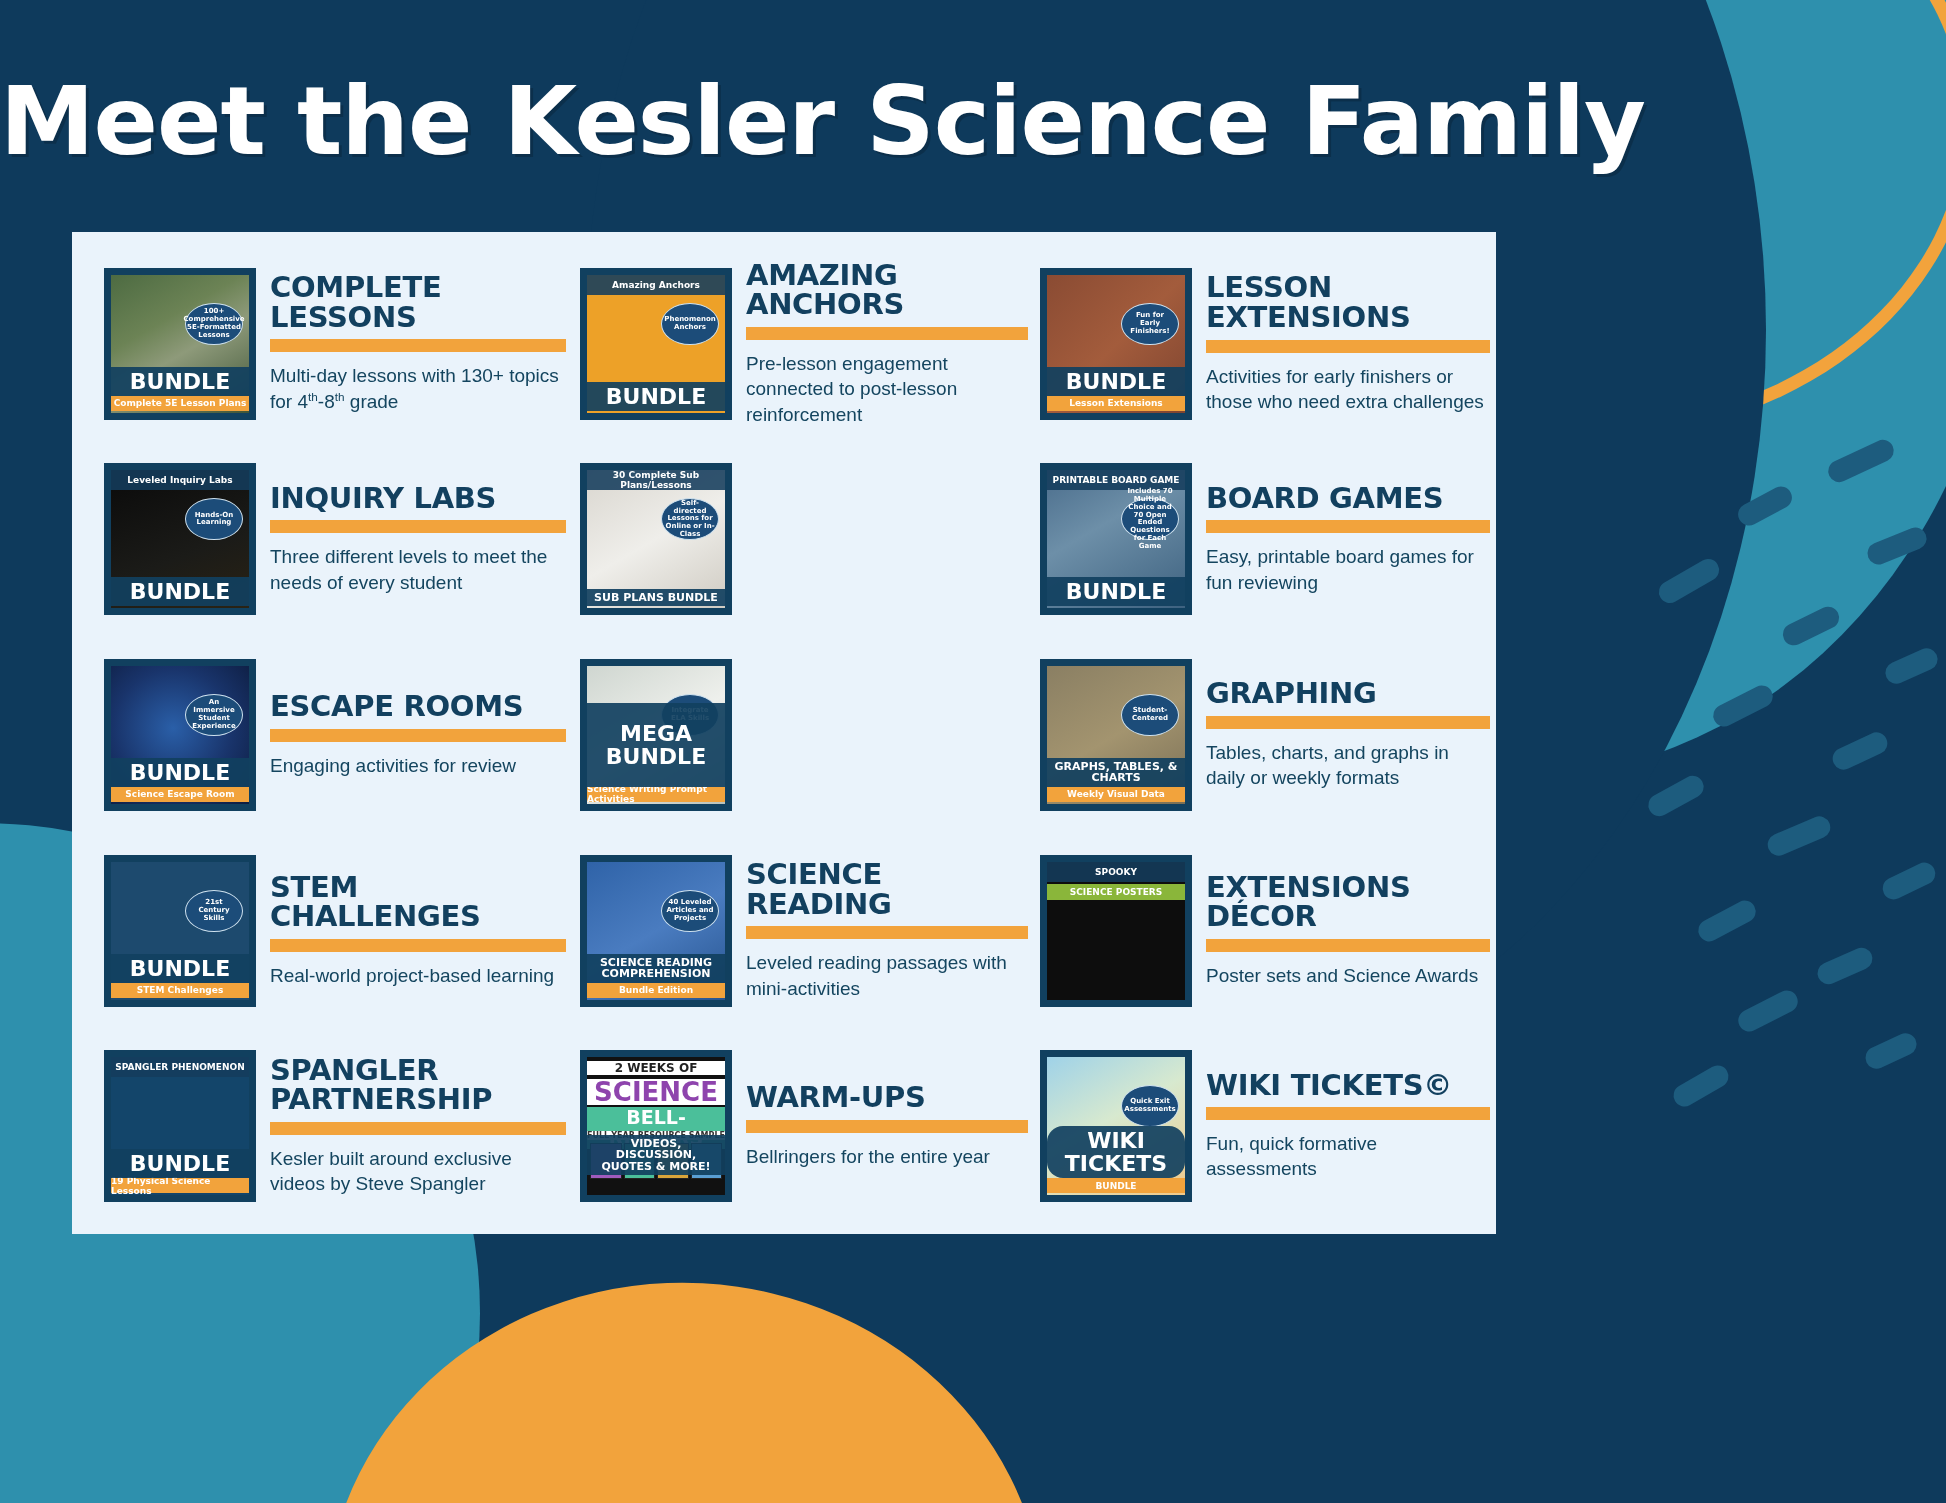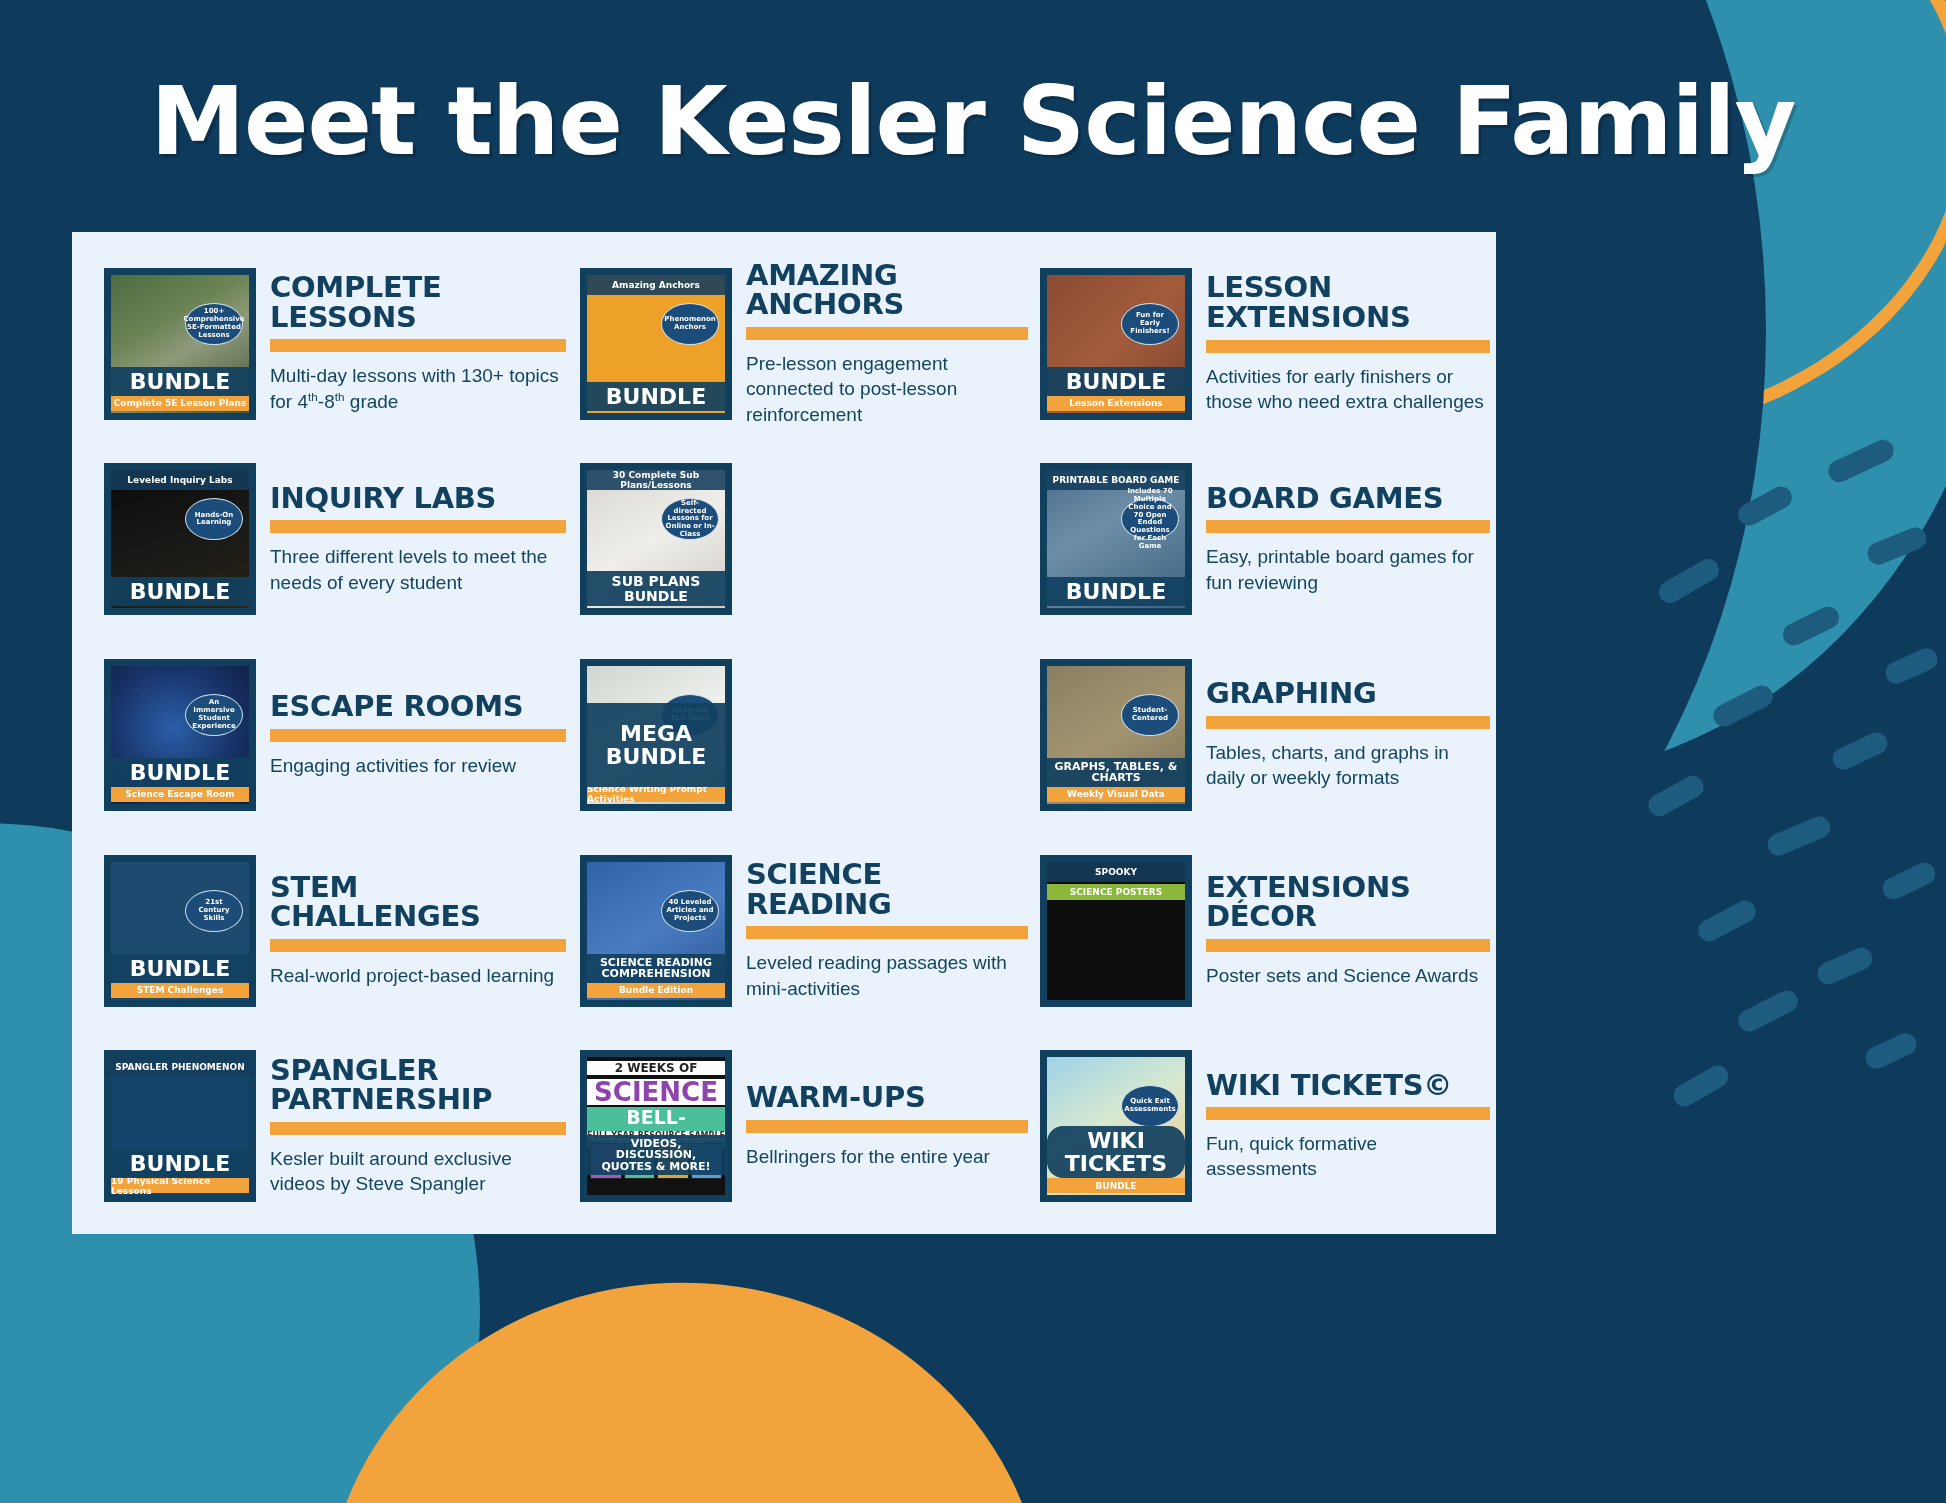--- a/index.html
+++ b/index.html
@@ -40,21 +40,21 @@
     transform:rotate(3deg);
   }
   .bottom-navy{
     position:absolute;left:1040px;bottom:0;width:906px;height:170px;background:#0e3a5c;
   }
   .dots{position:absolute;right:0;top:440px;width:330px;height:680px;}
   .dot{position:absolute;background:#1d5c7e;border-radius:40px;height:22px;}
 
   
   .title{
-    position:absolute;left:0;right:0;top:66px;text-align:center;
+    position:absolute;left:0;right:0;top:66px;text-align:left;
     color:#ffffff;font-size:95px;font-weight:bold;letter-spacing:-1px;
     font-family:"DejaVu Sans", sans-serif;
     z-index:5;
     text-shadow:3px 3px 0 rgba(0,0,0,0.18);
   }
 
   
   .panel{
     position:absolute;left:72px;top:232px;width:1424px;height:1002px;
     background:#eaf3fb;z-index:4;
@@ -186,21 +186,21 @@
           <div class="hl">INQUIRY LABS</div>
           <div class="rule"></div>
           <div class="desc">Three different levels to meet the needs of every student</div>
         </div>
       </div>
       <div class="item col2">
         <div class="thumb">
           <div class="inner" style="background: linear-gradient(150deg, rgb(217, 214, 207) 0%, rgb(239, 238, 234) 50%, rgb(207, 203, 194) 100%);"></div>
           <div class="band" style="top: 0px; height: 20px; background: rgba(20, 60, 92, 0.88); color: rgb(255, 255, 255); font-size: 9px; font-weight: bold; display: flex; align-items: center; justify-content: center; text-align: center; font-family: &quot;DejaVu Sans&quot;, sans-serif; padding: 0px 2px; box-sizing: border-box;">30 Complete Sub Plans/Lessons</div>
           <div style="position: absolute; right: 6px; top: 28px; width: 58px; height: 42px; border-radius: 50%; background: rgb(28, 76, 121); border: 1.5px solid rgb(207, 226, 239); color: rgb(255, 255, 255); font-size: 7px; font-weight: bold; display: flex; align-items: center; justify-content: center; text-align: center; padding: 3px; box-sizing: border-box; line-height: 1.12; font-family: &quot;DejaVu Sans&quot;, sans-serif;">Self-directed Lessons for Online or In-Class</div>
-          <div class="cap" style="bottom: 2px; background: rgba(17, 64, 95, 0.92); font-size: 14px; padding: 3px 2px; line-height: 1.05;">SUB PLANS BUNDLE</div>
+          <div class="cap" style="bottom: 2px; background: rgba(17, 64, 95, 0.92); font-size: 11px; padding: 3px 2px; line-height: 1.05;">SUB PLANS BUNDLE</div>
         </div>
       </div>
       <div class="item col3">
         <div class="thumb">
           <div class="inner" style="background: linear-gradient(150deg, rgb(74, 109, 140) 0%, rgb(109, 143, 168) 40%, rgb(62, 98, 128) 100%);"></div>
           <div class="band" style="top: 0px; height: 20px; background: rgba(20, 60, 92, 0.88); color: rgb(255, 255, 255); font-size: 9px; font-weight: bold; display: flex; align-items: center; justify-content: center; text-align: center; font-family: &quot;DejaVu Sans&quot;, sans-serif; padding: 0px 2px; box-sizing: border-box;">PRINTABLE BOARD GAME</div>
           <div style="position: absolute; right: 6px; top: 28px; width: 58px; height: 42px; border-radius: 50%; background: rgb(28, 76, 121); border: 1.5px solid rgb(207, 226, 239); color: rgb(255, 255, 255); font-size: 7px; font-weight: bold; display: flex; align-items: center; justify-content: center; text-align: center; padding: 3px; box-sizing: border-box; line-height: 1.12; font-family: &quot;DejaVu Sans&quot;, sans-serif;">Includes 70 Multiple Choice and 70 Open Ended Questions for Each Game</div>
           <div class="cap" style="bottom: 2px; background: rgba(17, 64, 95, 0.92); font-size: 22px; padding: 3px 2px; line-height: 1.05;">BUNDLE</div>
         </div>
         <div class="txt">

